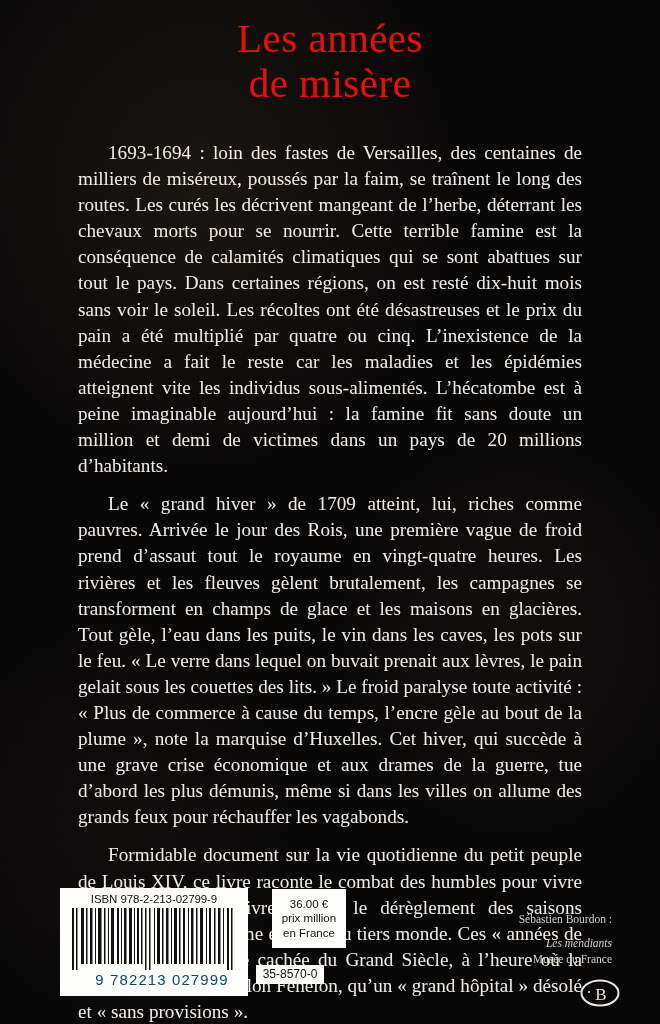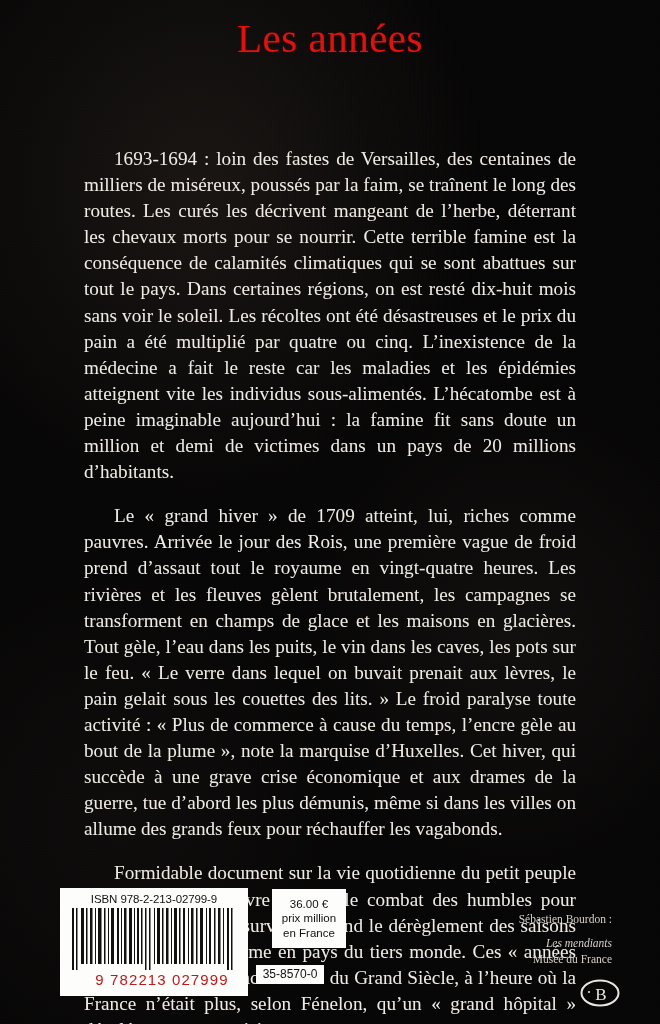--- a/index.html
+++ b/index.html
@@ -60,21 +60,21 @@
     left: 66px;
     width: 528px;
     color: #efeae4;
     font-size: 19.2px;
     line-height: 26.1px;
     text-align: justify;
     text-justify: inter-word;
     text-shadow: 0 0 1px rgba(255,255,255,.12);
   }
   .blurb p {
-    margin: 18px;
+    margin: 12px;
     text-indent: 30px;
   }
   .author-note {
     margin-top: 20px !important;
   }
   .author-note i { font-style: italic; }
 
   
   .barcode-box {
     position: absolute;
@@ -99,21 +99,21 @@
     letter-spacing: -0.1px;
     white-space: nowrap;
   }
   .bars {
     margin-top: 2px;
     height: 62px;
     width: 168px;
     display: block;
   }
   .barcode-digits {
-    color: #b91c1c;
+    color: #0c4a6e;
     font-family: "Liberation Sans", "DejaVu Sans", sans-serif;
     font-size: 15px;
     line-height: 17px;
     letter-spacing: 1.1px;
     white-space: nowrap;
     margin-top: 1px;
     margin-left: 16px;
   }
 
   .price-box {
@@ -172,20 +172,21 @@
 </style>
 </head>
 <body>
 
 <div id="cover">
 
   <div id="grain"></div>
 
   <div class="title-block">
     <div class="title-line">Les années</div>
+    <div class="title-line">de misère</div>
   </div>
 
   <div class="blurb">
     <p>1693-1694 : loin des fastes de Versailles, des centaines de milliers de miséreux, poussés par la faim, se traînent le long des routes. Les curés les décrivent mangeant de l’herbe, déterrant les chevaux morts pour se nourrir. Cette terrible famine est la conséquence de calamités climatiques qui se sont abattues sur tout le pays. Dans certaines régions, on est resté dix-huit mois sans voir le soleil. Les récoltes ont été désastreuses et le prix du pain a été multiplié par quatre ou cinq. L’inexistence de la médecine a fait le reste car les maladies et les épidémies atteignent vite les individus sous-alimentés. L’hécatombe est à peine imaginable aujourd’hui : la famine fit sans doute un million et demi de victimes dans un pays de 20 millions d’habitants.</p>
     <p>Le « grand hiver » de 1709 atteint, lui, riches comme pauvres. Arrivée le jour des Rois, une première vague de froid prend d’assaut tout le royaume en vingt-quatre heures. Les rivières et les fleuves gèlent brutalement, les campagnes se transforment en champs de glace et les maisons en glacières. Tout gèle, l’eau dans les puits, le vin dans les caves, les pots sur le feu. « Le verre dans lequel on buvait prenait aux lèvres, le pain gelait sous les couettes des lits. » Le froid paralyse toute activité : « Plus de commerce à cause du temps, l’encre gèle au bout de la plume », note la marquise d’Huxelles. Cet hiver, qui succède à une grave crise économique et aux drames de la guerre, tue d’abord les plus démunis, même si dans les villes on allume des grands feux pour réchauffer les vagabonds.</p>
     <p>Formidable document sur la vie quotidienne du petit peuple de Louis XIV, ce livre raconte le combat des humbles pour vivre et même pour survivre, quand le dérèglement des saisons transformait le royaume en pays du tiers monde. Ces « années de misère » sont la face cachée du Grand Siècle, à l’heure où la France n’était plus, selon Fénelon, qu’un « grand hôpital » désolé et « sans provisions ».</p>
     <p class="author-note"><span>Marcel Lachiver, historien, est l’auteur de </span><i>Vins, vignes et vignerons</i><span>.</span></p>
   </div>
 
   <div class="barcode-box">

